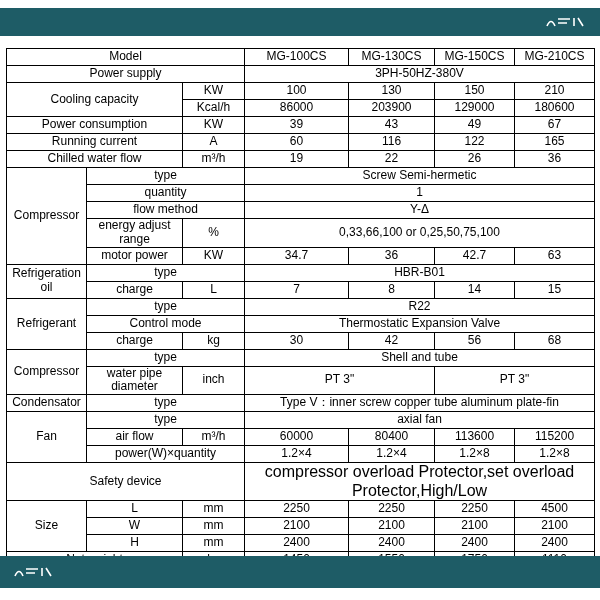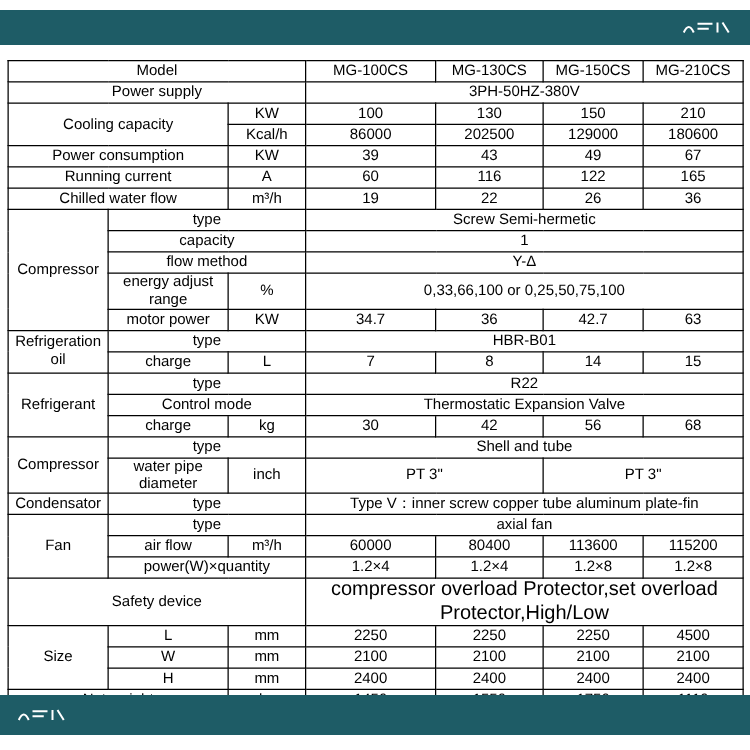--- a/index.html
+++ b/index.html
@@ -76,21 +76,21 @@
       <td colspan="2" rowspan="2">Cooling capacity</td>
       <td>KW</td>
       <td>100</td>
       <td>130</td>
       <td>150</td>
       <td>210</td>
     </tr>
     <tr>
       <td>Kcal/h</td>
       <td>86000</td>
-      <td>202500</td>
+      <td>203900</td>
       <td>129000</td>
       <td>180600</td>
     </tr>
     <tr>
       <td colspan="2">Power consumption</td>
       <td>KW</td>
       <td>39</td>
       <td>43</td>
       <td>49</td>
       <td>67</td>
@@ -110,21 +110,21 @@
       <td>22</td>
       <td>26</td>
       <td>36</td>
     </tr>
     <tr>
       <td rowspan="5">Compressor</td>
       <td colspan="2">type</td>
       <td colspan="4">Screw Semi-hermetic</td>
     </tr>
     <tr>
-      <td colspan="2">capacity</td>
+      <td colspan="2">quantity</td>
       <td colspan="4">1</td>
     </tr>
     <tr>
       <td colspan="2">flow method</td>
       <td colspan="4">Y-Δ</td>
     </tr>
     <tr class="tall">
       <td>energy adjust range</td>
       <td>%</td>
       <td colspan="4">0,33,66,100 or 0,25,50,75,100</td>

